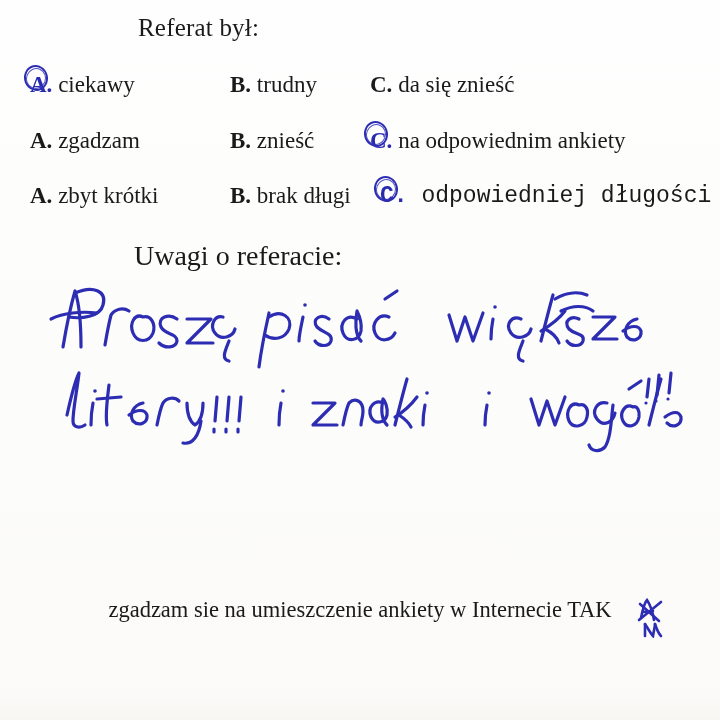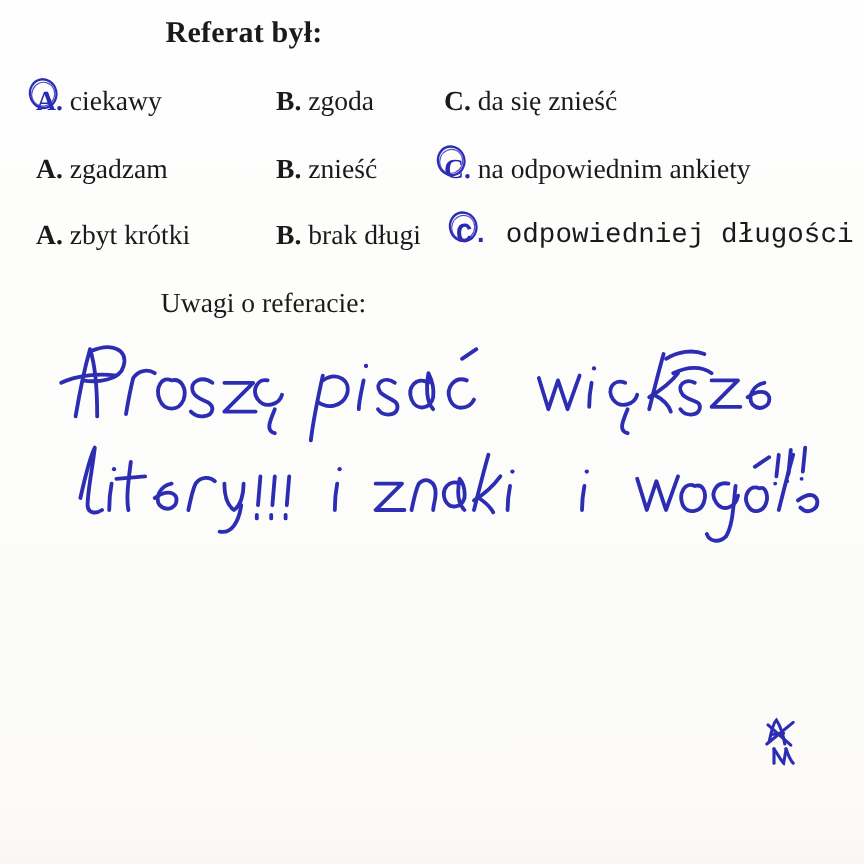--- a/index.html
+++ b/index.html
@@ -18,21 +18,21 @@
   .sheet {
     position: absolute;
     inset: 0;
     background: linear-gradient(180deg, #fefefe 0%, #fcfcfa 60%, #fbfaf8 100%);
   }
   .title {
     position: absolute;
     left: 138px;
     top: 14px;
     font-size: 25px;
-    font-weight: bold;
+    font-weight: normal;
     letter-spacing: 0.2px;
   }
   .qrow {
     position: absolute;
     left: 30px;
     width: 680px;
     font-size: 23px;
     white-space: nowrap;
   }
   .qrow.r1 { top: 72px; }
@@ -82,21 +82,21 @@
     border-radius: 50%;
     transform: rotate(22deg);
     box-sizing: border-box;
     opacity: .85;
   }
 
   .subtitle {
     position: absolute;
     left: 134px;
     top: 240px;
-    font-size: 23px;
+    font-size: 28px;
   }
 
   .handwriting {
     position: absolute;
     left: 45px;
     top: 275px;
     width: 640px;
     height: 190px;
     pointer-events: none;
   }
@@ -145,21 +145,21 @@
     <span class="opt c1">
       <span class="marked">
         <span class="ink"></span>
         <span class="ink2"></span>
         <span class="lbl">A.</span>
       </span>
       <span class="txt"> ciekawy</span>
     </span>
     <span class="opt c2">
       <span class="lbl">B.</span>
-      <span class="txt"> zgoda</span>
+      <span class="txt"> trudny</span>
     </span>
     <span class="opt c3">
       <span class="lbl">C.</span>
       <span class="txt"> da się znieść</span>
     </span>
   </div>
 
   <div class="qrow r2">
     <span class="opt c1">
       <span class="lbl">A.</span>
@@ -313,20 +313,23 @@
         <path d="M604 104 L602 122"></path>
         <path d="M614 100 L612 120"></path>
         <path d="M626 98 L624 118"></path>
         <circle cx="601" cy="128" r="1.6" fill="#2d2db4" stroke="none"></circle>
         <circle cx="611" cy="126" r="1.6" fill="#2d2db4" stroke="none"></circle>
         <circle cx="623" cy="124" r="1.6" fill="#2d2db4" stroke="none"></circle>
       </g>
     </svg>
   </div>
 
+  <div class="consent">
+    <span class="tak">zgadzam sie na umieszczenie ankiety w Internecie TAK</span>
+  </div>
 
   <div class="consent-mark">
     <svg width="30" height="42" viewBox="0 0 30 42" xmlns="http://www.w3.org/2000/svg">
       <g fill="none" stroke="#2d2db4" stroke-width="2.6" stroke-linecap="round">
         <path d="M4 22 C6 12, 8 6, 10 4 C14 10, 16 18, 17 24"></path>
         <path d="M6 16 L16 15"></path>
         <path d="M2 24 L24 6"></path>
         <path d="M3 8 L22 25"></path>
         <path d="M8 28 C8 36, 8 38, 8 40"></path>
         <path d="M8 28 C12 34, 14 38, 16 40 C17 34, 18 30, 18 28"></path>

